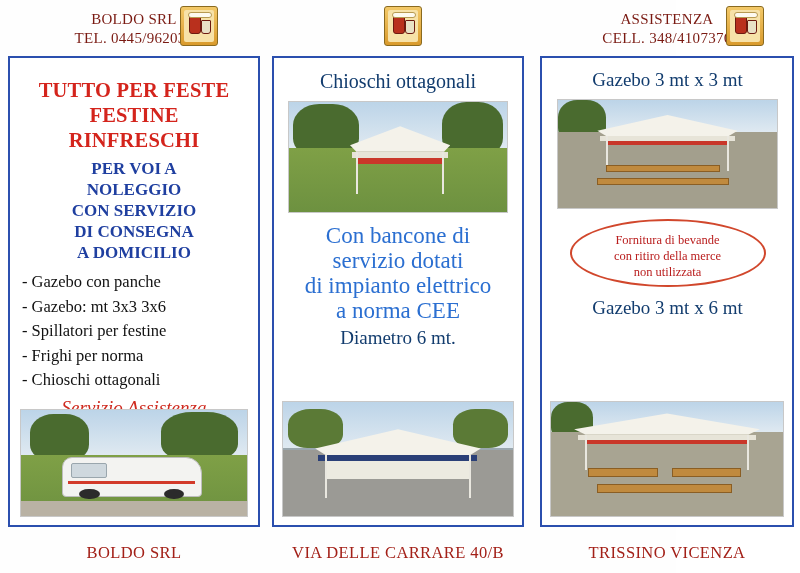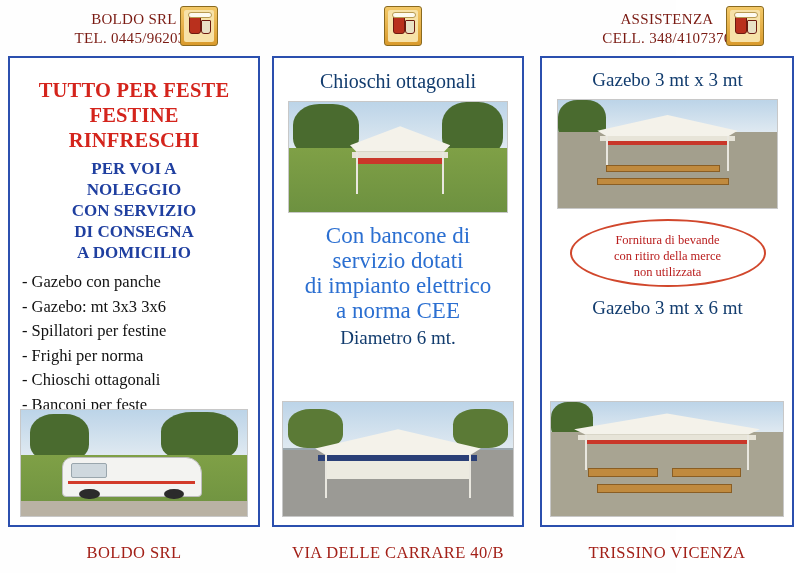--- a/index.html
+++ b/index.html
@@ -285,21 +285,20 @@
         <div>DI CONSEGNA</div>
         <div>A DOMICILIO</div>
       </div>
 
       <div class="list">
         <div>- Gazebo con panche</div>
         <div>- Gazebo: mt 3x3  3x6</div>
         <div>- Spillatori per festine</div>
         <div>- Frighi per norma</div>
         <div>- Chioschi ottagonali</div>
-        <div>- Banconi per feste</div>
       </div>
 
       <div class="servizio">Servizio Assistenza</div>
 
       <div class="photo" style="position:absolute; left:10px; right:10px; bottom:8px; height:108px;">
         <div class="ph-sky"></div>
         <div class="ph-tree" style="left:4%; width:26%;"></div>
         <div class="ph-tree" style="left:62%; width:34%; top:2%; height:46%;"></div>
         <div class="ph-grass"></div>
         <div class="ph-road"></div>

